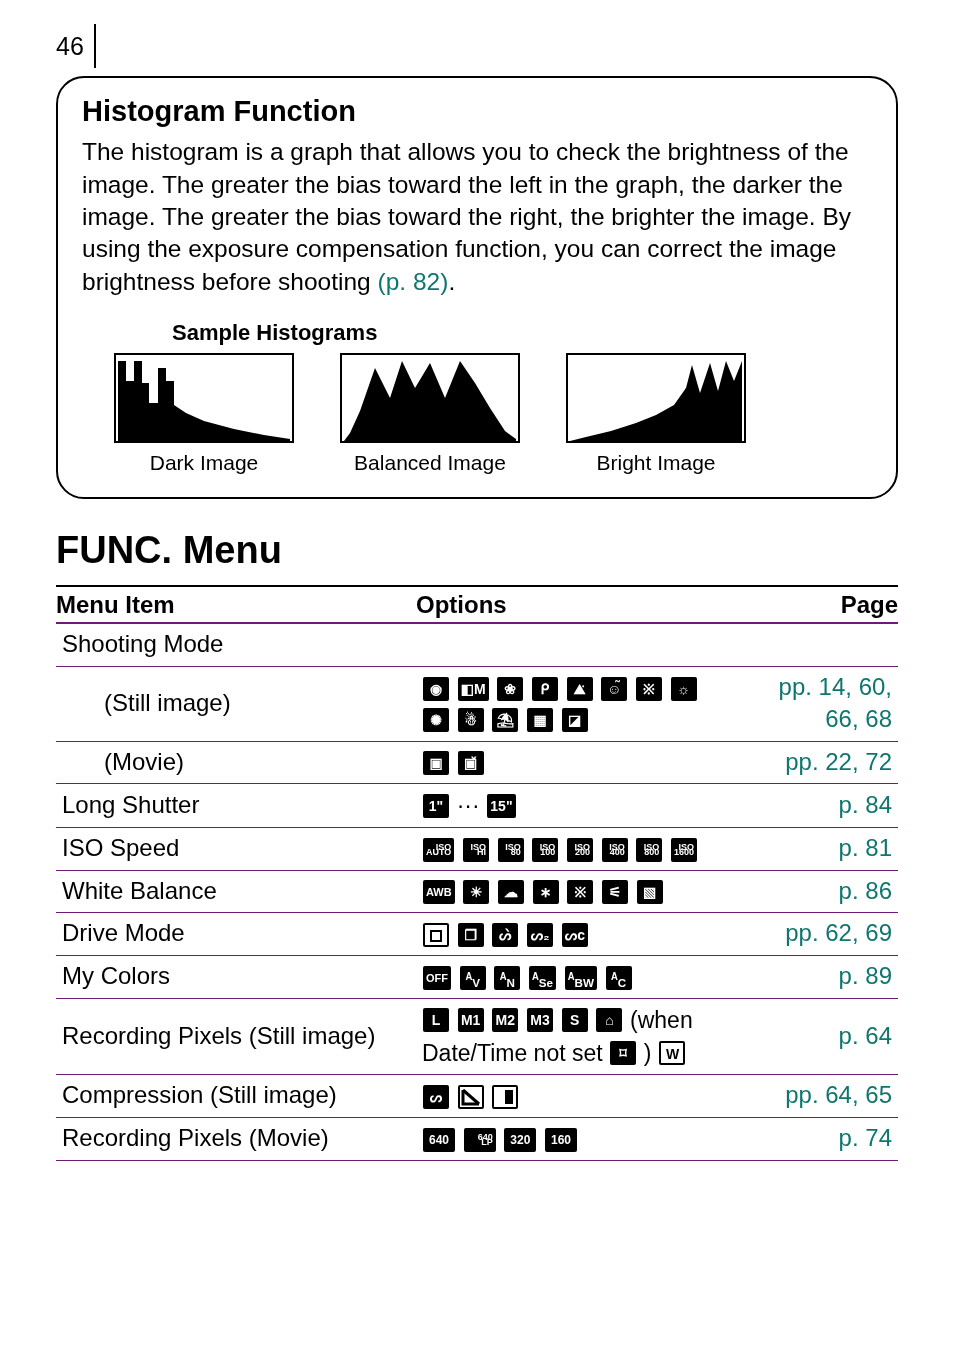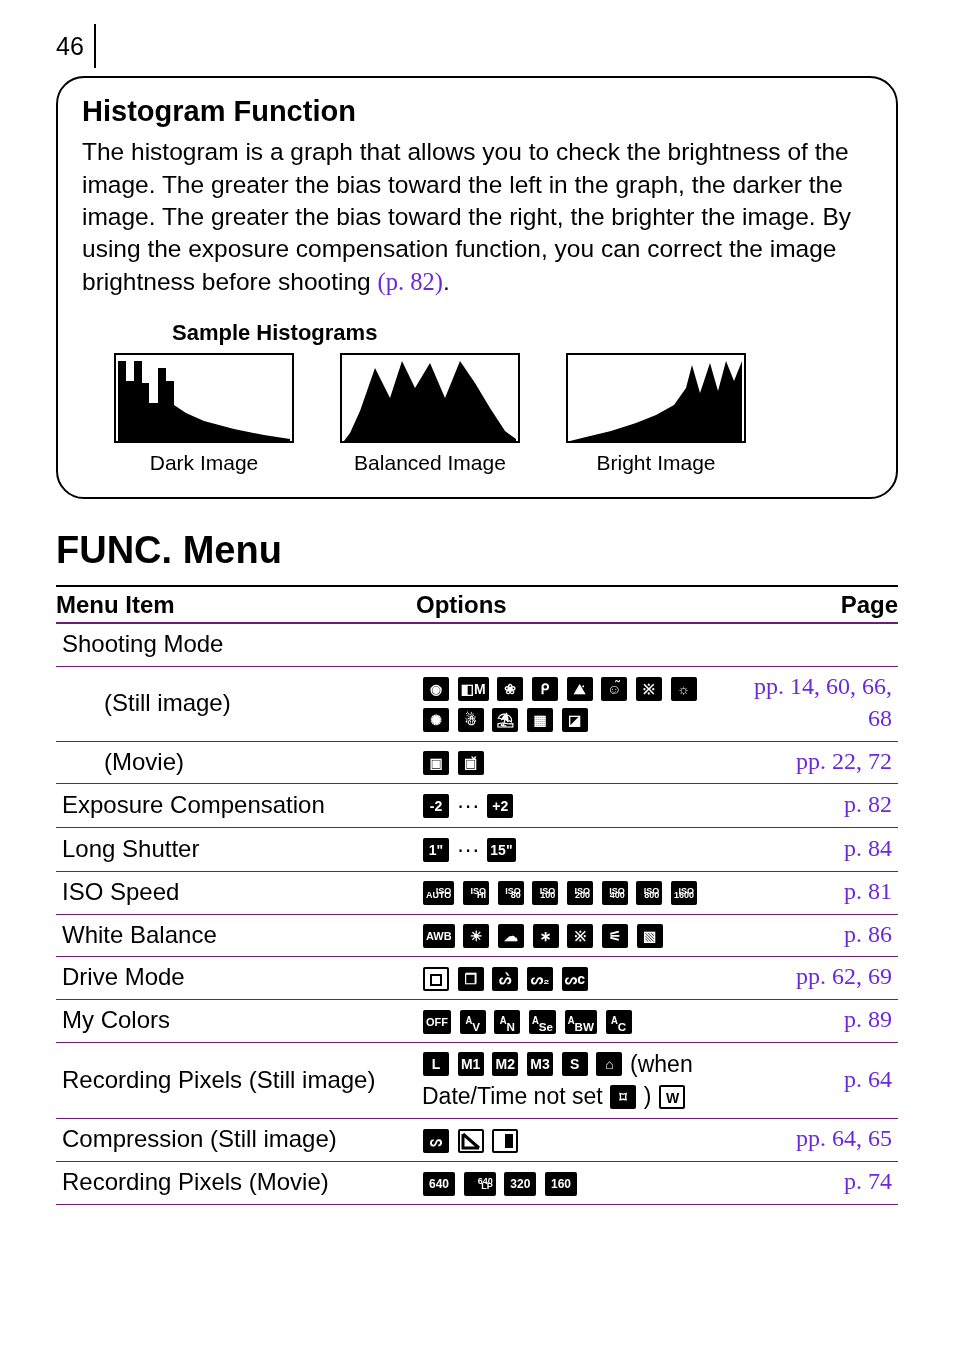--- a/index.html
+++ b/index.html
@@ -41,22 +41,21 @@
   .info-title {
     font-family: Arial, Helvetica, sans-serif;
     font-weight: 900;
     font-size: 29px;
     margin-bottom: 6px;
   }
   .info-body {
     font-size: 24.5px;
   }
   .link {
-    color: #6d28d9;
-    font-family: Liberation Serif, serif;
+    color: #0f766e;
   }
   .sample-row {
     margin-top: 20px;
     display: flex;
     flex-direction: column;
   }
   .sample-header {
     font-weight: bold;
     font-size: 22px;
     margin-left: 90px;
@@ -226,29 +225,20 @@
       </tr>
       <tr>
         <td class="col-menu indent">(Movie)</td>
         <td class="col-opt">
           <span class="icn">▣</span>
           <span class="icn">▣̌</span>
         </td>
         <td class="col-page link">pp. 22, 72</td>
       </tr>
       <tr>
-        <td class="col-menu">Exposure Compensation</td>
-        <td class="col-opt">
-          <span class="icn">-2</span>
-          <span class="annot-text">···</span>
-          <span class="icn">+2</span>
-        </td>
-        <td class="col-page link">p. 82</td>
-      </tr>
-      <tr>
         <td class="col-menu">Long Shutter</td>
         <td class="col-opt">
           <span class="icn">1"</span>
           <span class="annot-text">···</span>
           <span class="icn">15"</span>
         </td>
         <td class="col-page link">p. 84</td>
       </tr>
       <tr>
         <td class="col-menu">ISO Speed</td>

